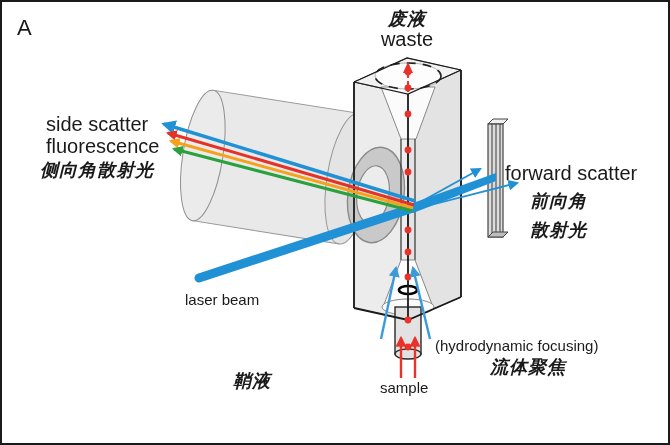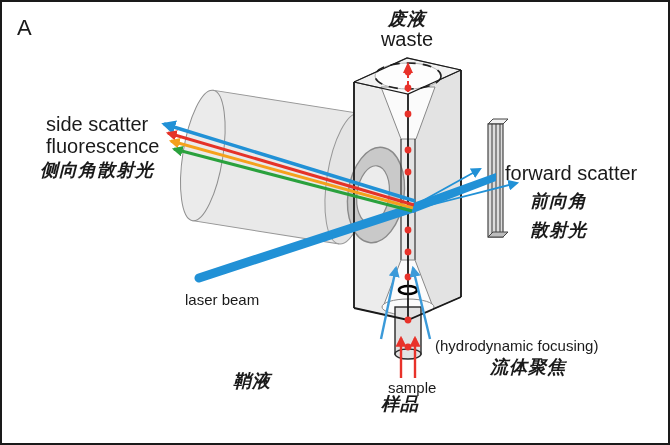--- a/index.html
+++ b/index.html
@@ -166,16 +166,15 @@
     </div>
   </div>
 
   <div class="lbl en-md" style="left:183px;top:290px;">laser beam</div>
 
   <div class="lbl cn-big" style="left:231px;top:330px;margin-top:40px;">鞘液</div>
 
   <div class="lbl en-md" style="left:433px;top:336px;">(hydrodynamic focusing)</div>
   <div class="lbl cn-big" style="left:488px;top:356px;">流体聚焦</div>
 
-  <div class="lbl en-md" style="left:378px;top:378px;margin-left:8px;">sample</div>
-  <div class="lbl cn-big" style="left:379px;top:393px;">样品</div>
+  <div class="lbl en-md" style="left:378px;top:378px;">sample</div>
 
 </div>
 
 </body></html>

